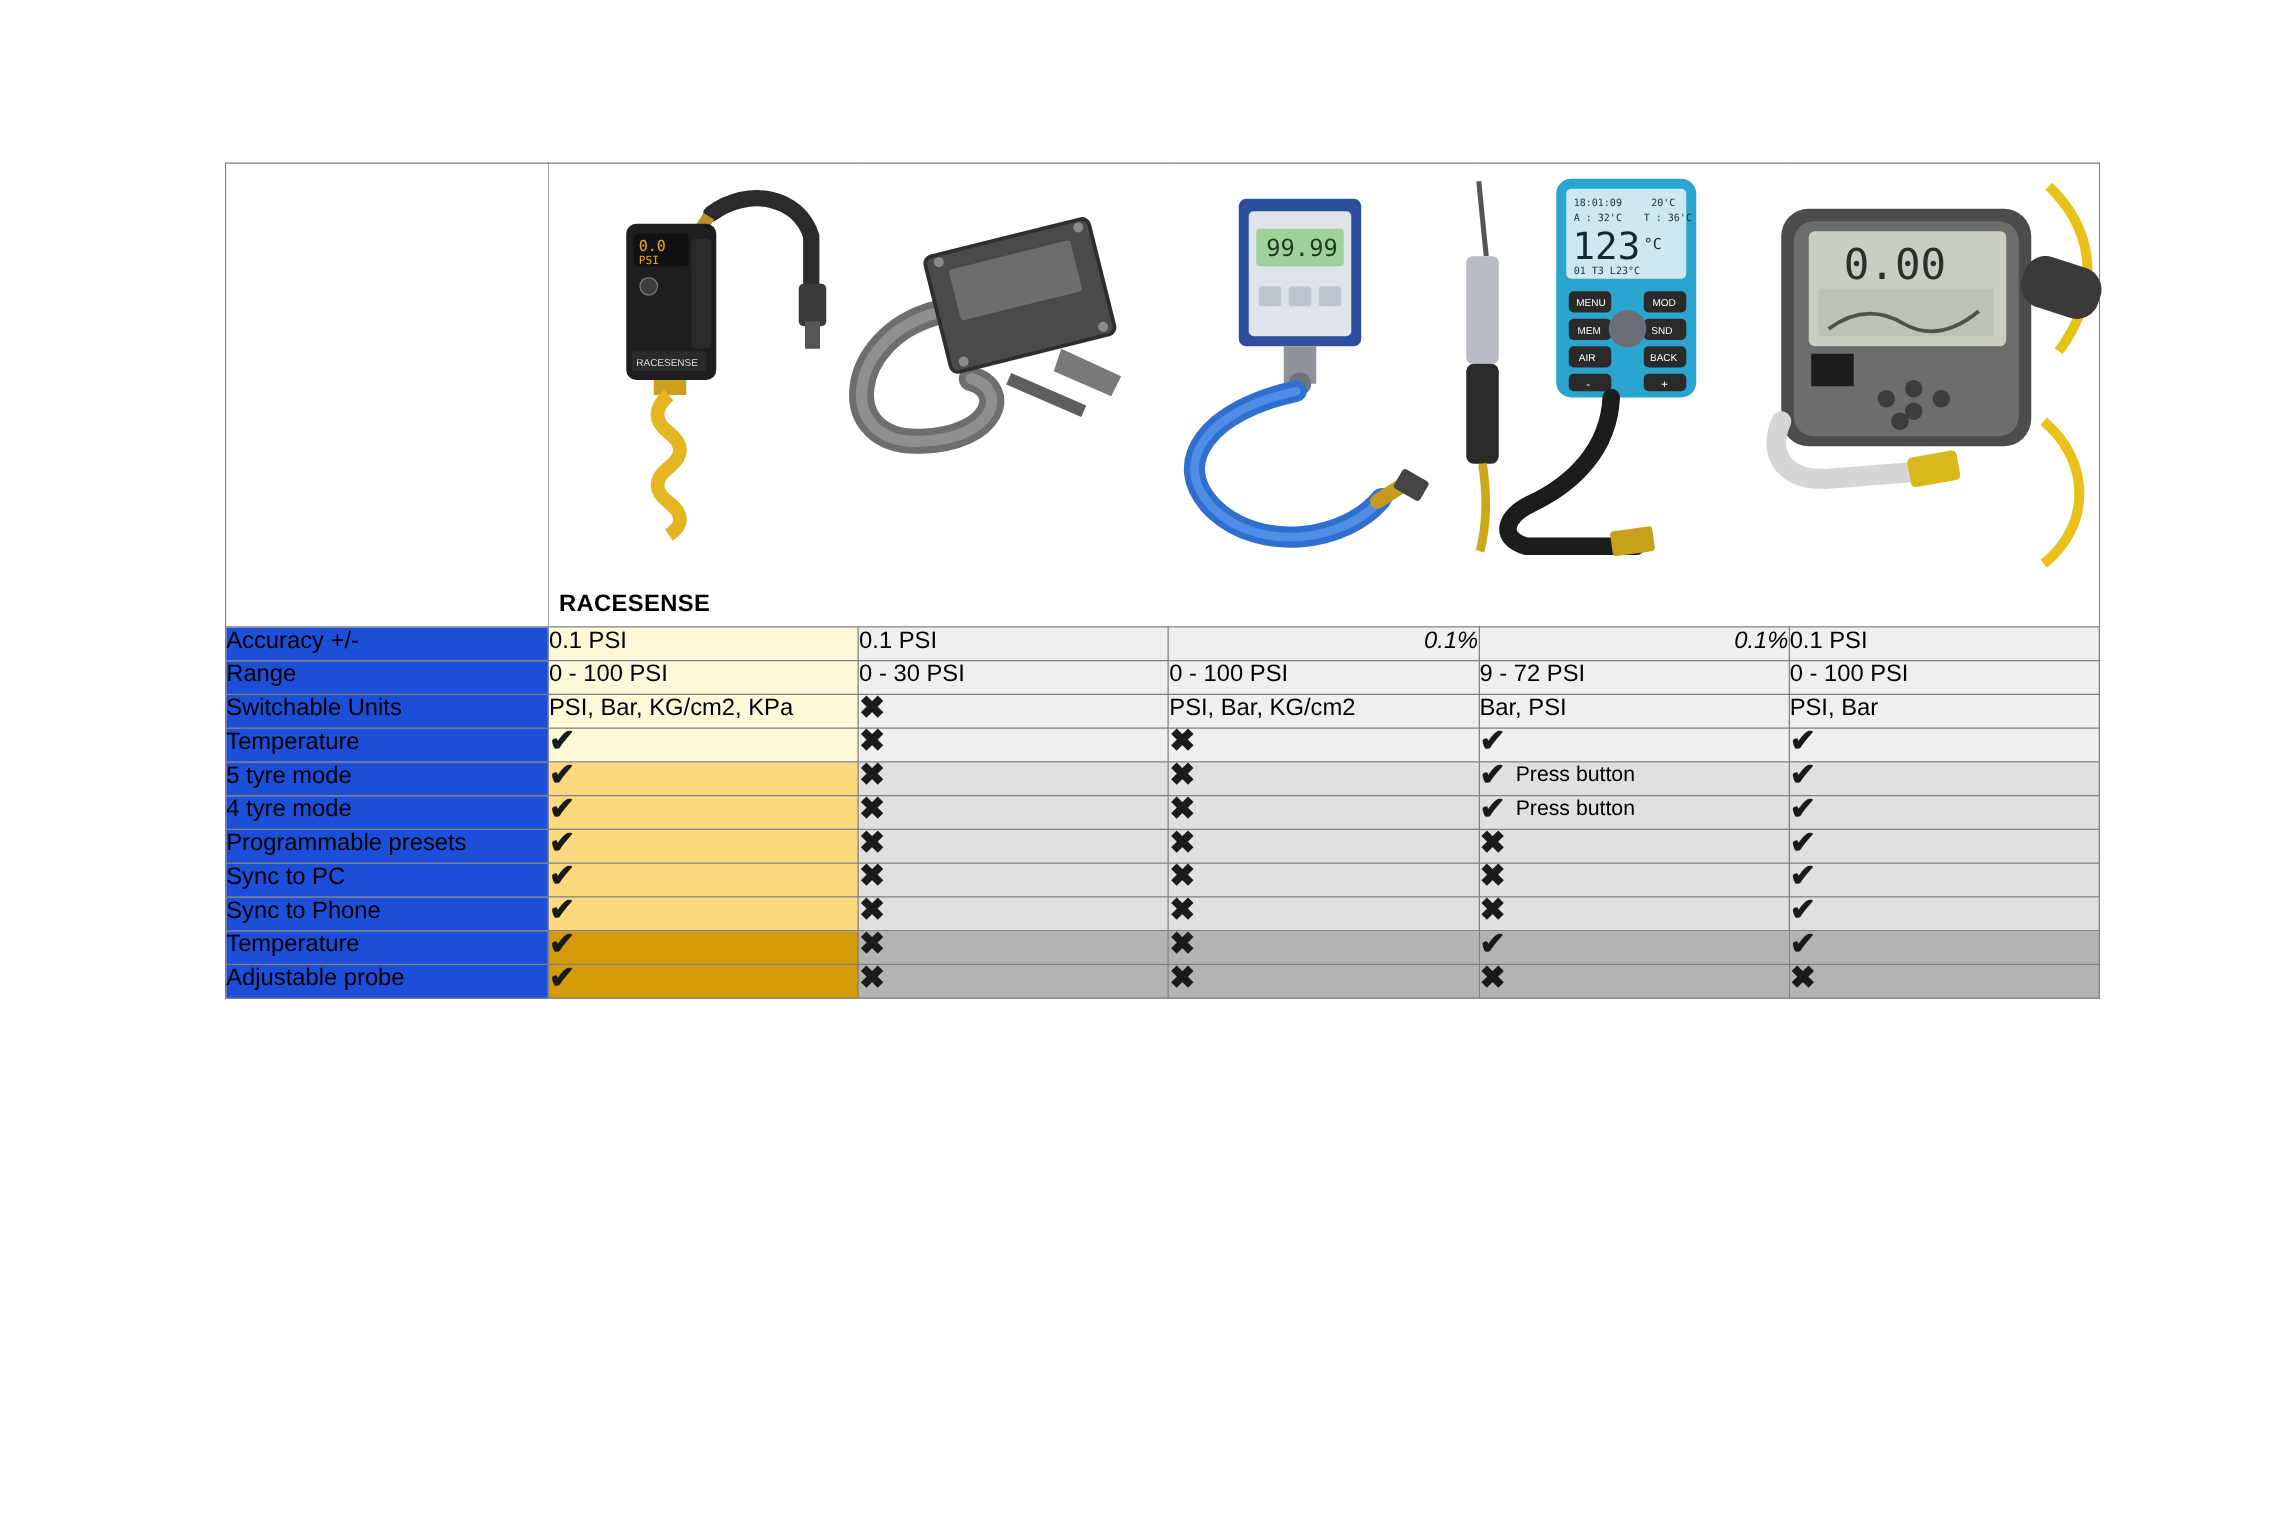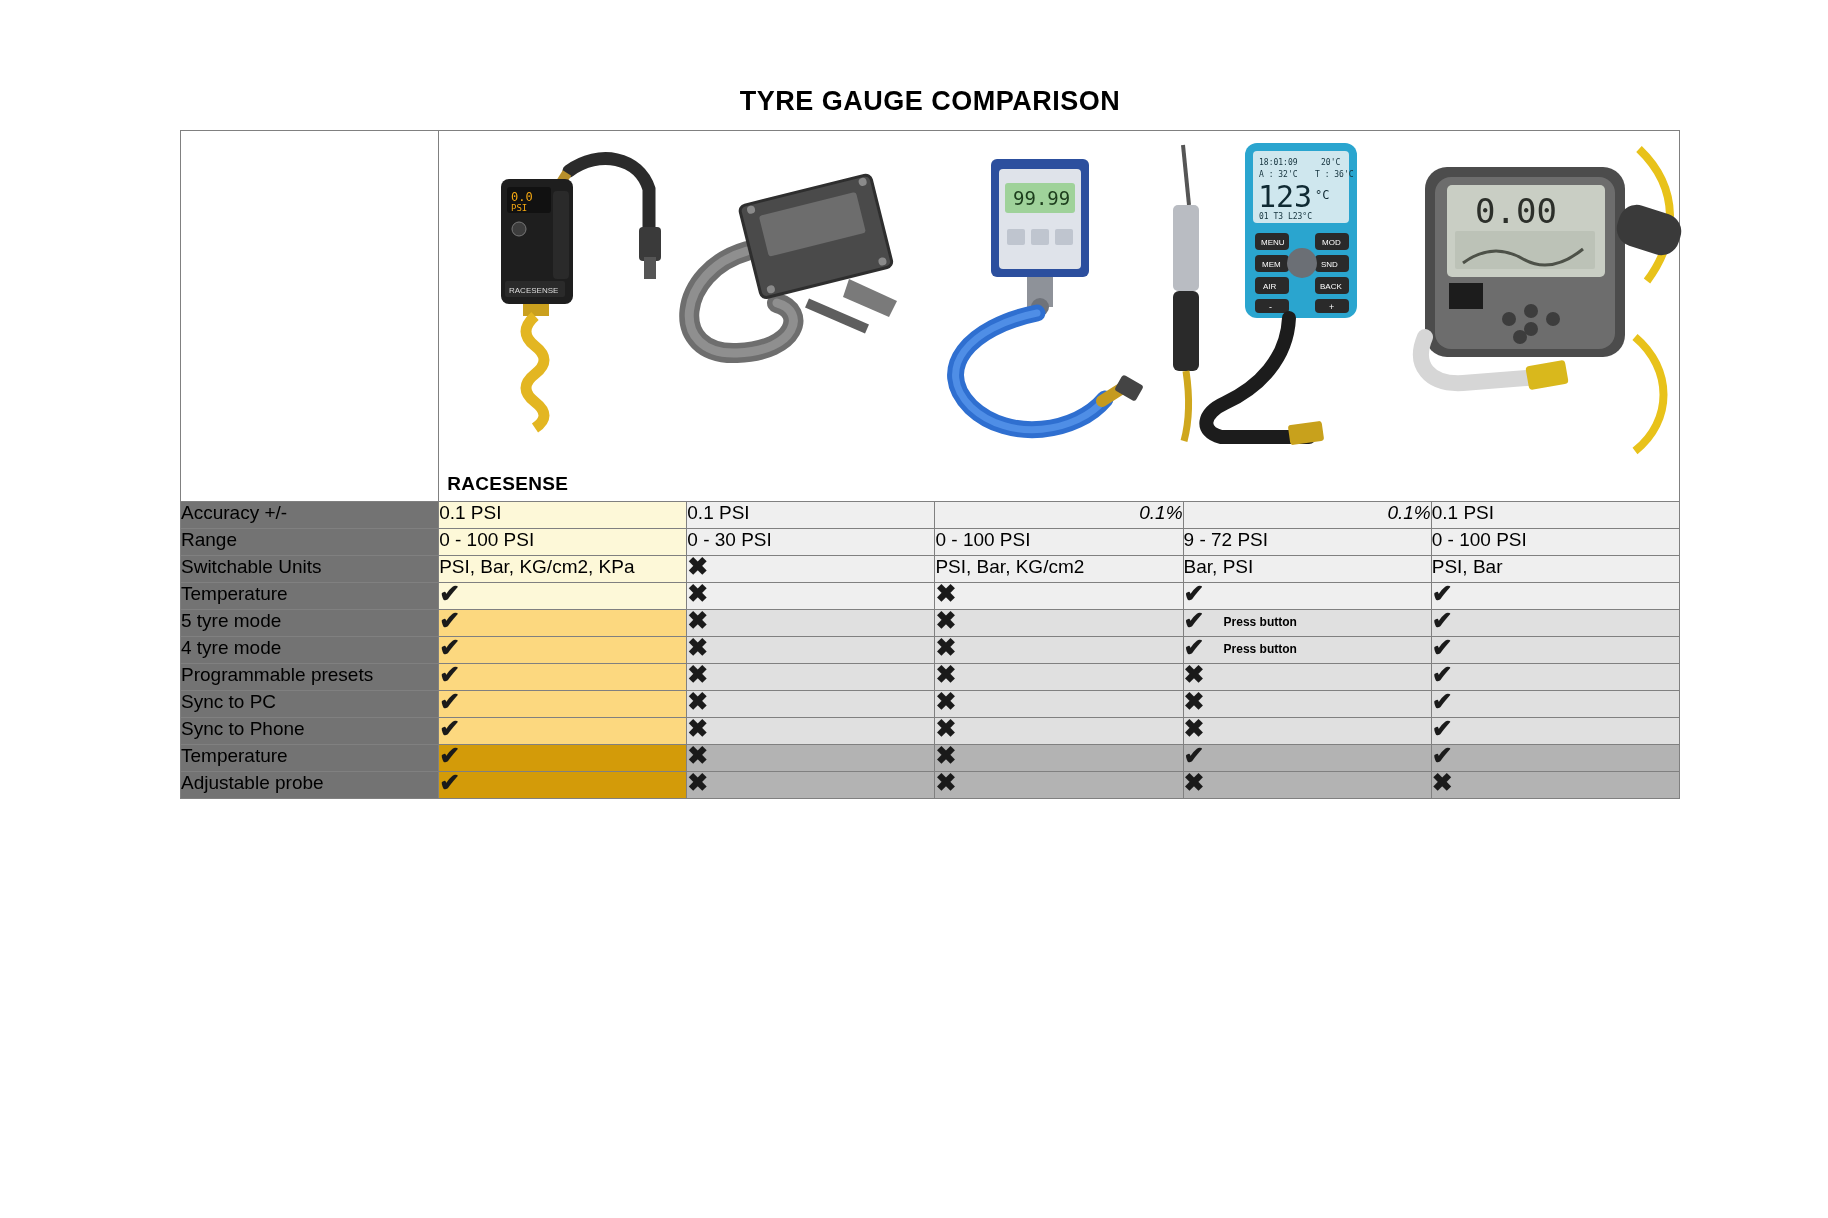--- a/index.html
+++ b/index.html
@@ -92,45 +92,44 @@
   }
   .cell.right { text-align: right; font-style: italic; }
   .mark {
     font-size: 25px;
     line-height: 20px;
     font-weight: bold;
   }
   .tick { color: #1a1a1a; }
   .cross { color: #1a1a1a; }
   .notetxt {
-    font-size: 12px;
-    font-weight: bold;
-    margin-left: 19px;
+    font-size: 17px;
+    font-weight: normal;
+    margin-left: 8px;
     vertical-align: 3px;
   }
 
   
   .bg-hl1 { background: #fdf8d8; }
   .bg-hl2 { background: #fcd87f; }
   .bg-hl3 { background: #f9c55a; }
   .bg-hl4 { background: #d39b09; }
   .bg-g1  { background: #efefef; }
   .bg-g2  { background: #e0e0e0; }
   .bg-g3  { background: #bdbdbd; }
   .bg-g4  { background: #b3b3b3; }
-  .bg-w   { background: #737373; }
+  .bg-w   { background: #1d4ed8; }
 
   .grpgap td { border-top: 2px solid #808080; }
 </style>
 </head>
 <body>
 
 <div class="page">
 
-  <div class="title">TYRE GAUGE COMPARISON</div>
 
   <table class="cmp">
     <colgroup>
       <col class="col-label">
       <col class="col-prod">
         <col class="col-prod">
         <col class="col-prod">
         <col class="col-prod">
         <col class="col-prod">
     </colgroup>

